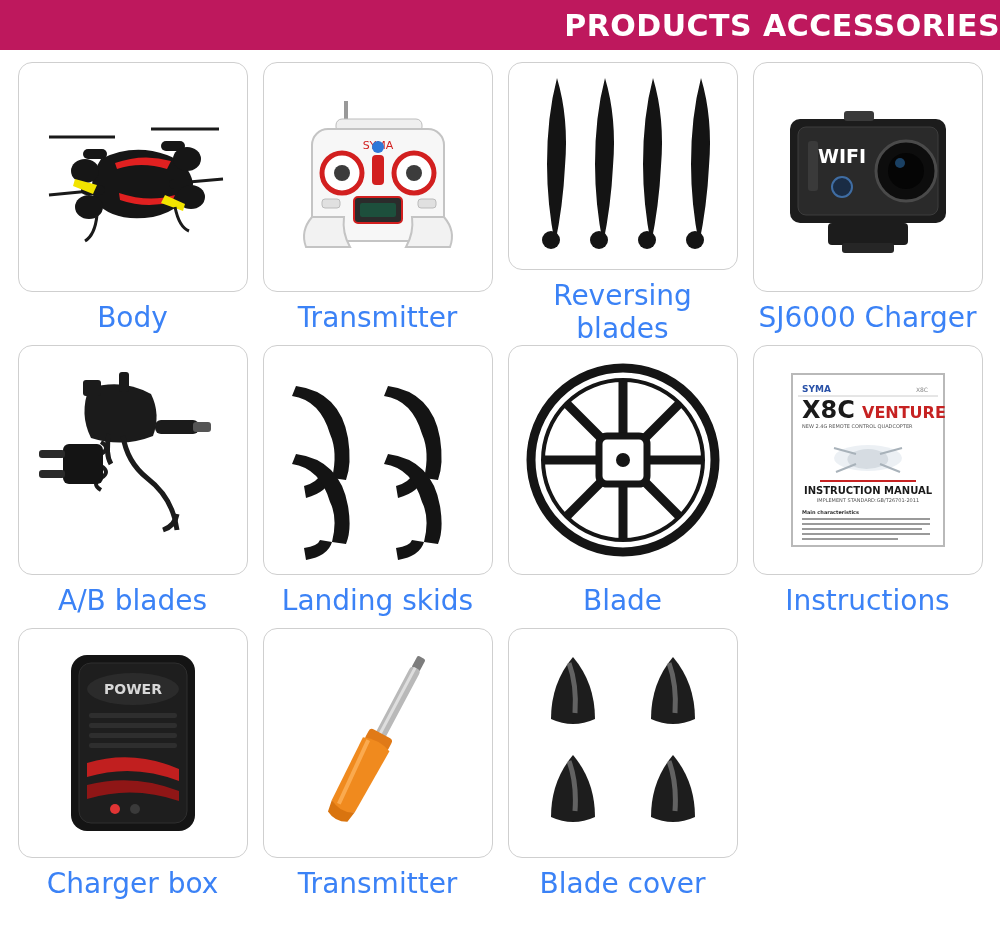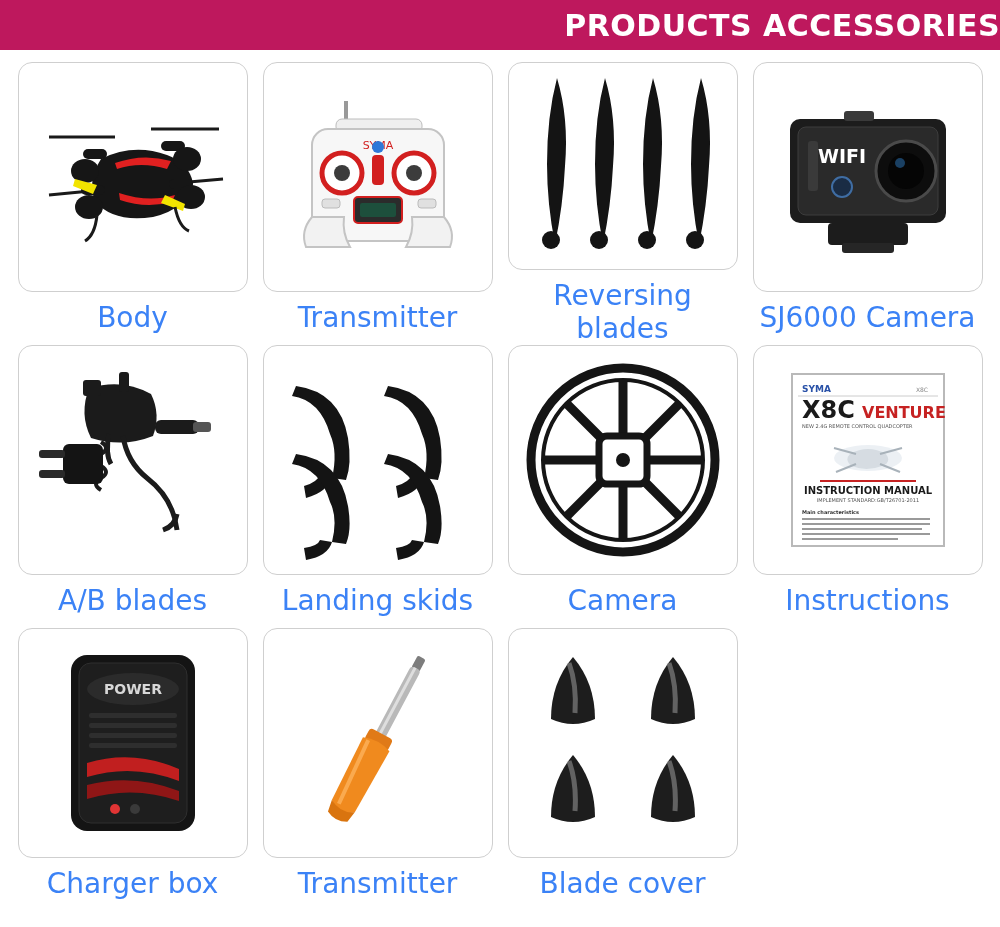--- a/index.html
+++ b/index.html
@@ -166,21 +166,21 @@
           <circle cx="148" cy="104" r="18" fill="#050505"></circle>
           <circle cx="142" cy="96" r="5" fill="#1f4f7a" opacity="0.8"></circle>
           <text x="84" y="96" font-size="19" fill="#ffffff" text-anchor="middle" font-family="DejaVu Sans, sans-serif" font-weight="bold">WIFI</text>
           <circle cx="84" cy="120" r="10" fill="#1a2c44" stroke="#3f6da3" stroke-width="2"></circle>
           <rect x="50" y="74" width="10" height="50" rx="3" fill="#3a3a3a"></rect>
           <rect x="86" y="44" width="30" height="10" rx="3" fill="#3a3a3a"></rect>
           <rect x="70" y="156" width="80" height="22" rx="4" fill="#1c1c1c"></rect>
           <rect x="84" y="176" width="52" height="10" rx="3" fill="#262626"></rect>
         </svg>
       </div>
-      <div class="caption">SJ6000 Camera</div>
+      <div class="caption">SJ6000 Charger</div>
     </div>
 
     <div class="cell">
       <div class="thumb">
         <svg width="220" height="220" viewBox="0 0 220 220">
           <path d="M66 38 q34 -10 62 6 q10 20 2 42 q-30 12 -62 2 q-12 -24 -2 -50 z" fill="#1b1b1b"></path>
           <rect x="60" y="30" width="18" height="16" rx="3" fill="#1b1b1b"></rect>
           <rect x="96" y="22" width="10" height="20" rx="3" fill="#1b1b1b"></rect>
           <rect x="132" y="70" width="44" height="14" rx="6" fill="#1b1b1b"></rect>
           <rect x="170" y="72" width="18" height="10" rx="3" fill="#555"></rect>
@@ -228,21 +228,21 @@
             <line x1="136" y1="110" x2="190" y2="110"></line>
             <line x1="54" y1="54" x2="92" y2="92"></line>
             <line x1="128" y1="128" x2="166" y2="166"></line>
             <line x1="166" y1="54" x2="128" y2="92"></line>
             <line x1="92" y1="128" x2="54" y2="166"></line>
           </g>
           <rect x="86" y="86" width="48" height="48" rx="8" fill="#ffffff" stroke="#151515" stroke-width="7"></rect>
           <circle cx="110" cy="110" r="7" fill="#151515"></circle>
         </svg>
       </div>
-      <div class="caption">Camera</div>
+      <div class="caption">Blade</div>
     </div>
 
     <div class="cell">
       <div class="thumb">
         <svg width="220" height="220" viewBox="0 0 220 220">
           <rect x="34" y="24" width="152" height="172" fill="#ffffff" stroke="#b9b9b9" stroke-width="2"></rect>
           <text x="44" y="42" font-size="9" fill="#2a52a8" font-family="DejaVu Sans, sans-serif" font-weight="bold">SYMA</text>
           <text x="170" y="42" font-size="6" fill="#888" text-anchor="end" font-family="DejaVu Sans, sans-serif">X8C</text>
           <line x1="40" y1="46" x2="180" y2="46" stroke="#cccccc"></line>
           <text x="44" y="68" font-size="24" fill="#1a1a1a" font-family="DejaVu Sans, sans-serif" font-weight="bold">X8C</text>

